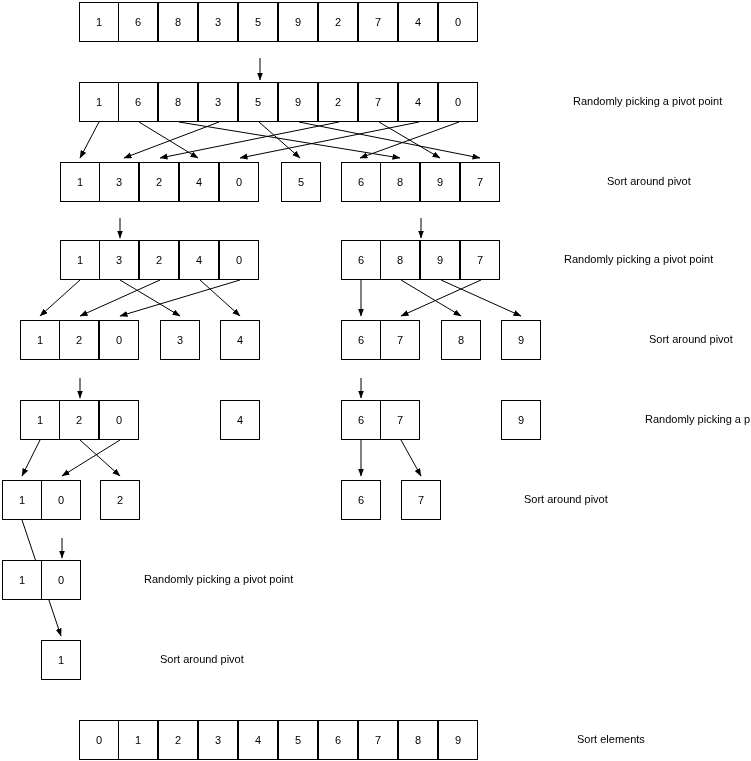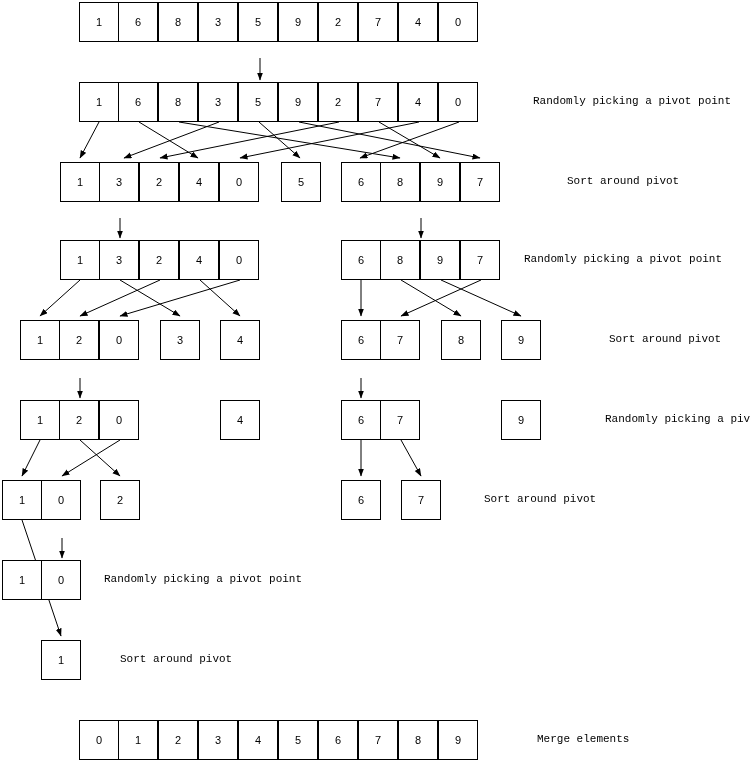--- a/index.html
+++ b/index.html
@@ -54,21 +54,22 @@
   .cell.joined-left {
     border-left: 1px solid #000000;
     margin-left: -1px;
   }
   .label {
     position: absolute;
     font-size: 11px;
     line-height: 13px;
     white-space: nowrap;
     color: #000000;
-    font-family: Liberation Mono, monospace;
+    font-family: Liberation Sans, sans-serif;
+    margin-left: 40px;
   }
 </style>
 </head>
 <body>
 
 <div id="stage">
   <svg id="arrows" viewBox="0 0 751 761" width="751" height="761" xmlns="http://www.w3.org/2000/svg">
     <defs>
       <marker id="ah" markerWidth="9" markerHeight="9" refX="7.5" refY="3" orient="auto" markerUnits="strokeWidth">
         <path d="M0,0 L8,3 L0,6 z" fill="#000000"></path>
@@ -184,15 +185,15 @@
       <div class="cell" style="left: 79px; top: 720px;">0</div>
       <div class="cell joined-left" style="left: 119px; top: 720px;">1</div>
       <div class="cell joined-left" style="left: 159px; top: 720px;">2</div>
       <div class="cell joined-left" style="left: 199px; top: 720px;">3</div>
       <div class="cell joined-left" style="left: 239px; top: 720px;">4</div>
       <div class="cell joined-left" style="left: 279px; top: 720px;">5</div>
       <div class="cell joined-left" style="left: 319px; top: 720px;">6</div>
       <div class="cell joined-left" style="left: 359px; top: 720px;">7</div>
       <div class="cell joined-left" style="left: 399px; top: 720px;">8</div>
       <div class="cell joined-left" style="left: 439px; top: 720px;">9</div>
-      <div class="label" style="left: 537px; top: 733px;">Merge elements</div>
+      <div class="label" style="left: 537px; top: 733px;">Sort elements</div>
     </div>
 </div>
 
 </body></html>

